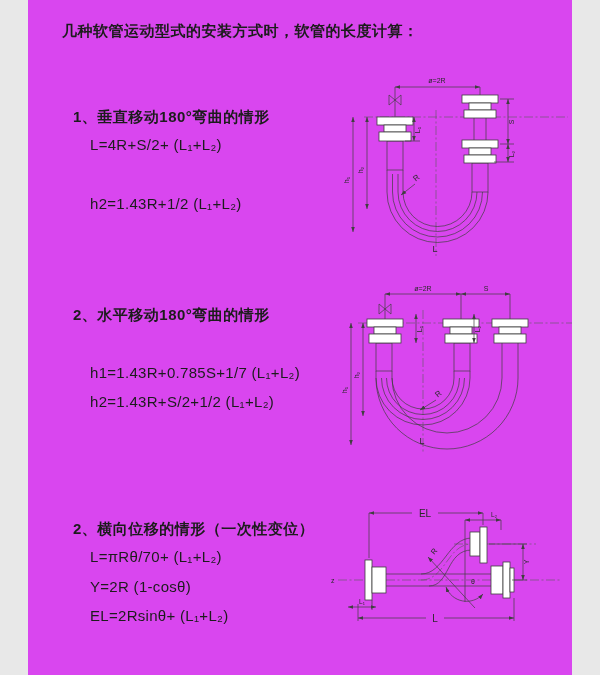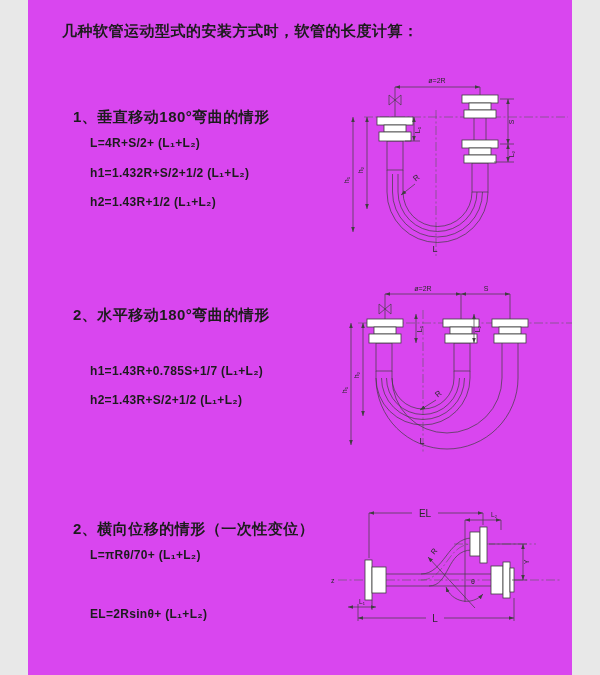--- a/index.html
+++ b/index.html
@@ -5,48 +5,48 @@
   html,body{margin:0;padding:0;background:#e8e8e8;}
   .page{
     position:relative;width:544px;height:675px;margin:0 auto;
     background:#d946ef;overflow:hidden;
     font-family:"Liberation Sans","DejaVu Sans",sans-serif;
     color:#1c1c1c;
   }
   .abs{position:absolute;white-space:nowrap;}
   .doc-title{font-size:15px;font-weight:600;letter-spacing:0.5px;}
   .sec-head{font-size:15px;font-weight:600;letter-spacing:0.5px;text-align:right;}
-  .formula{font-size:12px;font-weight:700;letter-spacing:0.3px;}
+  .formula{font-size:15px;font-weight:400;letter-spacing:0.3px;}
   svg{position:absolute;overflow:visible;}
   svg text{font-family:"Liberation Sans","DejaVu Sans",sans-serif;fill:#2a2a2a;}
   .ln{stroke:#3f3f3f;stroke-width:0.7;fill:none;}
   .cl{stroke:#5a5a5a;stroke-width:0.6;fill:none;stroke-dasharray:9 2.5 2 2.5;}
   .fl{stroke:#3f3f3f;stroke-width:0.8;fill:#ffffff;}
   .dim{stroke:#3f3f3f;stroke-width:0.7;fill:none;}
   .lbl{font-size:7px;}
   .lbl-big{font-size:10px;}
 </style>
 </head>
 <body>
 
 <div class="page">
 
   <div class="abs doc-title" style="left:34px;top:22px;">几种软管运动型式的安装方式时，软管的长度计算：</div>
 
   <div class="abs sec-head" style="left:45px;top:108px;">1、垂直移动180°弯曲的情形</div>
   <div class="abs formula" style="left:62px;top:136px;">L=4R+S/2+ (L₁+L₂)</div>
-  <div class="abs formula" style="left:62px;top:166px;">h1=1.432R+S/2+1/2 (L₁+L₂)</div>
   <div class="abs formula" style="left:62px;top:195px;">h2=1.43R+1/2 (L₁+L₂)</div>
 
   <div class="abs sec-head" style="left:45px;top:306px;">2、水平移动180°弯曲的情形</div>
   <div class="abs formula" style="left:62px;top:364px;">h1=1.43R+0.785S+1/7 (L₁+L₂)</div>
   <div class="abs formula" style="left:62px;top:393px;">h2=1.43R+S/2+1/2 (L₁+L₂)</div>
 
   <div class="abs sec-head" style="left:45px;top:520px;">2、横向位移的情形（一次性变位）</div>
   <div class="abs formula" style="left:62px;top:548px;">L=πRθ/70+ (L₁+L₂)</div>
+  <div class="abs formula" style="left:62px;top:578px;">Y=2R (1-cosθ)</div>
   <div class="abs formula" style="left:62px;top:607px;">EL=2Rsinθ+ (L₁+L₂)</div>
 
   <svg style="left:300px;top:70px;" width="295" height="190" viewBox="0 0 295 190">
     <defs>
       <marker id="d1a" viewBox="0 0 10 10" refX="9.5" refY="5" markerWidth="8" markerHeight="8" orient="auto-start-reverse">
         <path d="M0,1.6 L9.5,5 L0,8.4 Z" fill="#3f3f3f"></path>
       </marker>
       <pattern id="d1h" width="3" height="3" patternUnits="userSpaceOnUse">
         <path d="M0,3 L3,0 M0,0 L3,3" stroke="#787878" stroke-width="0.5"></path>
       </pattern>

